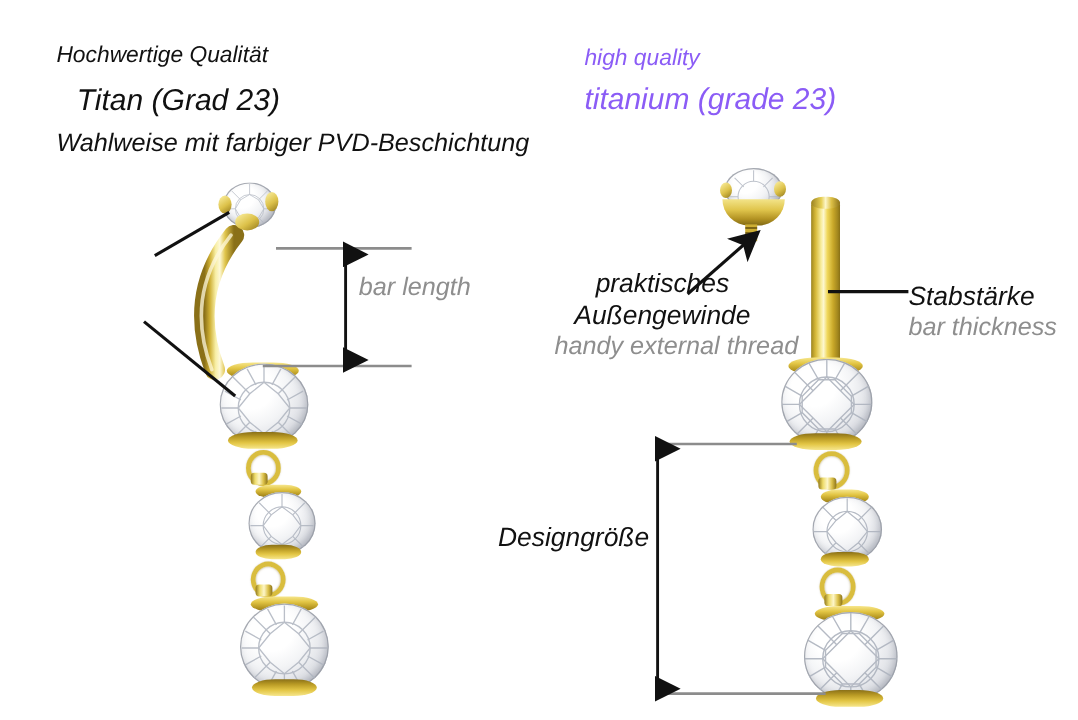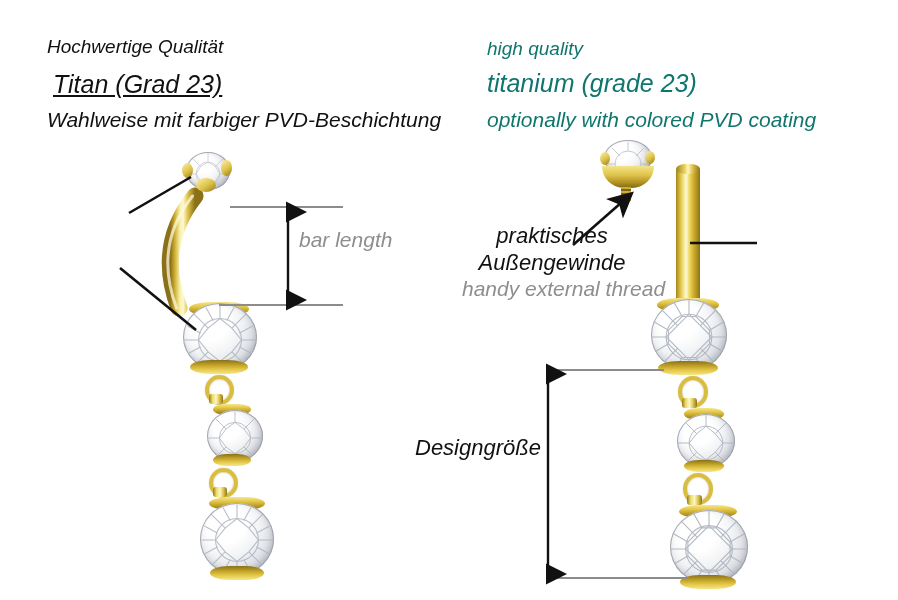--- a/index.html
+++ b/index.html
@@ -8,27 +8,27 @@
     width:898px;height:600px;
     background:#ffffff;
     font-family:"Liberation Sans", sans-serif;
     overflow:hidden;
   }
   #stage{position:relative;width:898px;height:568px;background:#fff;}
 
   
   .txt{position:absolute;white-space:nowrap;font-style:italic;}
   .de{color:#111111;}
-  .en{color:#0f766e;}
+  .en{color:#8b5cf6;}
   .t-sm{font-size:19px;}
   .t-lg{font-size:25px;}
   .t-md{font-size:21px;}
 
   .hdr-de-1{left:47px;top:36px;}
-  .hdr-de-2{left:53px;top:70px;text-decoration:underline;}
+  .hdr-de-2{left:64px;top:70px;}
   .hdr-de-3{left:47px;top:108px;}
   .hdr-en-1{left:487px;top:38px;}
   .hdr-en-2{left:487px;top:52px;margin-top:17px;}
   .hdr-en-3{left:487px;top:108px;}
 
   .blk{position:absolute;font-style:italic;text-align:left;}
   .blk .l1{color:#111;font-size:22px;line-height:27px;white-space:nowrap;}
   .blk .l2{color:#8e8e8e;font-size:21px;line-height:26px;white-space:nowrap;}
   .blk.ctr{text-align:center;}
 
@@ -86,33 +86,36 @@
 <body>
 
 <div id="stage">
 
   <div class="txt de t-sm hdr-de-1">Hochwertige Qualität</div>
   <div class="txt de t-lg hdr-de-2">Titan (Grad 23)</div>
   <div class="txt de t-md hdr-de-3">Wahlweise mit farbiger PVD-Beschichtung</div>
 
   <div class="txt en t-sm hdr-en-1">high quality</div>
   <div class="txt en t-lg hdr-en-2">titanium (grade 23)</div>
-  <div class="txt en t-md hdr-en-3">optionally with colored PVD coating</div>
 
 
   <div class="blk b-barlen">
     <div class="l2">bar length</div>
   </div>
 
   <div class="blk b-thread ctr">
     <div class="l1">praktisches</div>
     <div class="l1">Außengewinde</div>
     <div class="l2">handy external thread</div>
   </div>
 
+  <div class="blk b-thick">
+    <div class="l1">Stabstärke</div>
+    <div class="l2">bar thickness</div>
+  </div>
 
   <div class="blk b-design">
     <div class="l1">Designgröße</div>
   </div>
 
   <div class="piece">
 
     <svg class="overlay" aria-hidden="true">
       <defs>
         <linearGradient id="goldCurve" x1="0" y1="0" x2="1" y2="0">

